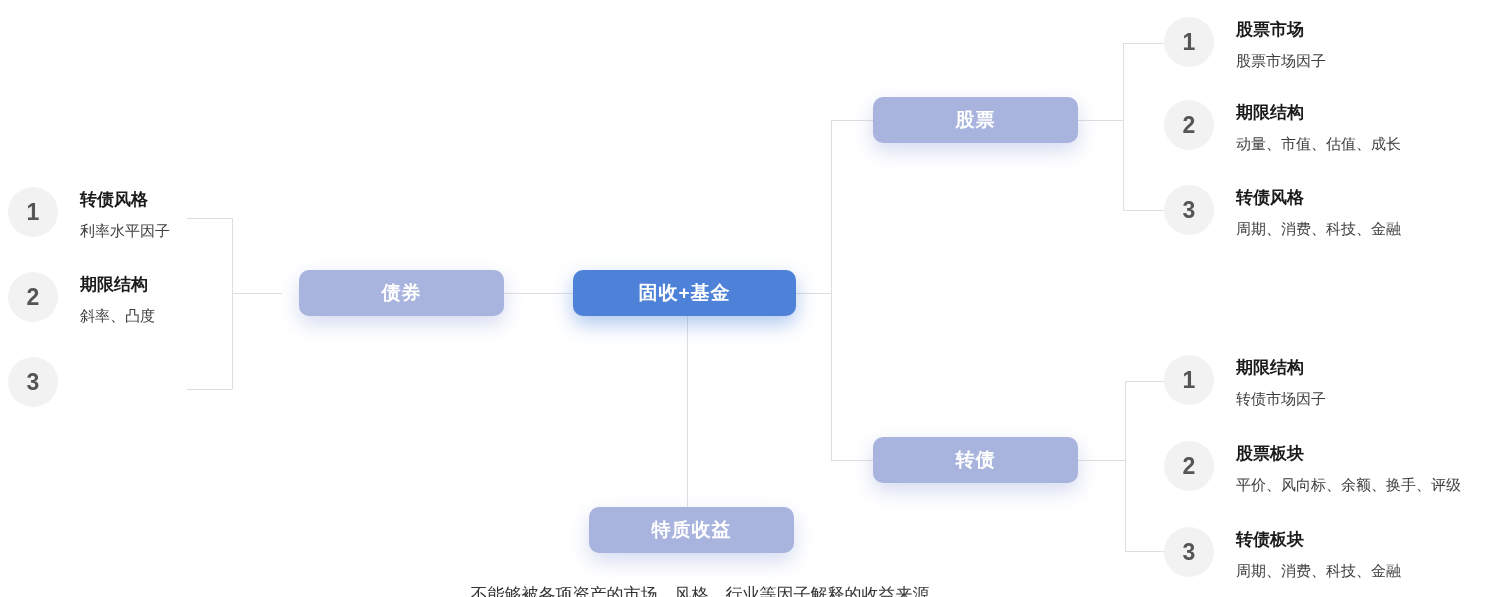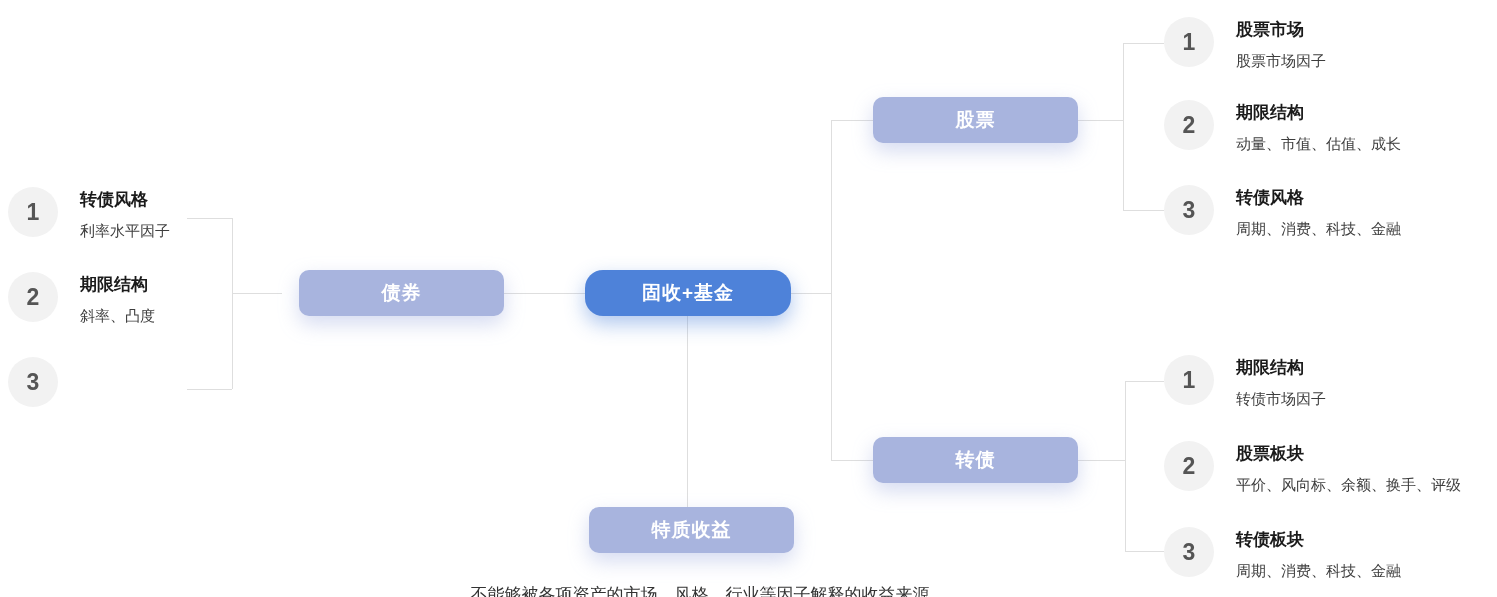--- a/index.html
+++ b/index.html
@@ -65,21 +65,21 @@
   <div class="ln v" style="left:1123px;top:43px;height:167px;"></div>
   <div class="ln h" style="left:1123px;top:43px;width:41px;"></div>
   <div class="ln h" style="left:1123px;top:210px;width:41px;"></div>
 
   <div class="ln h" style="left:1078px;top:460px;width:47px;"></div>
   <div class="ln v" style="left:1125px;top:381px;height:170px;"></div>
   <div class="ln h" style="left:1125px;top:381px;width:39px;"></div>
   <div class="ln h" style="left:1125px;top:551px;width:39px;"></div>
 
   <div class="node branch" style="left:299px;top:270px;">债券</div>
-  <div class="node root" style="left:585px;top:270px;width:206px;border-radius:18px;">固收+基金</div>
+  <div class="node root" style="left:573px;top:270px;width:223px;">固收+基金</div>
   <div class="node branch" style="left:873px;top:97px;">股票</div>
   <div class="node branch" style="left:873px;top:437px;">转债</div>
   <div class="node branch" style="left:589px;top:507px;">特质收益</div>
 
   <div class="item" style="left:8px;top:187px;">
     <div class="badge">1</div>
     <div class="itext">
       <div class="t">转债风格</div>
       <div class="d">利率水平因子</div>
     </div>

